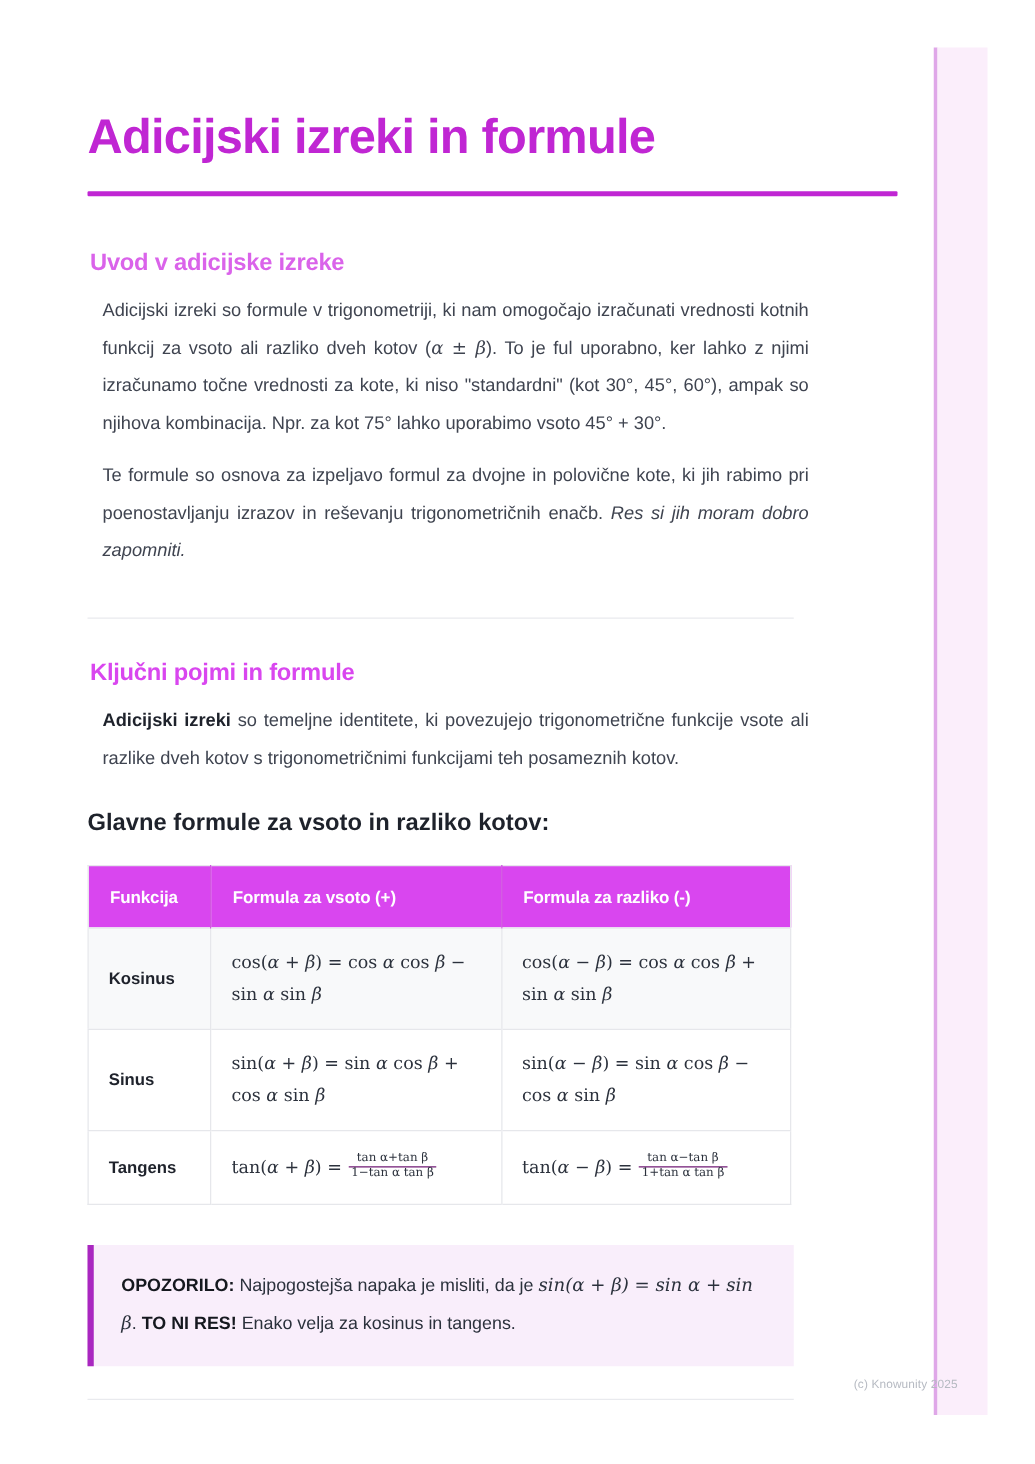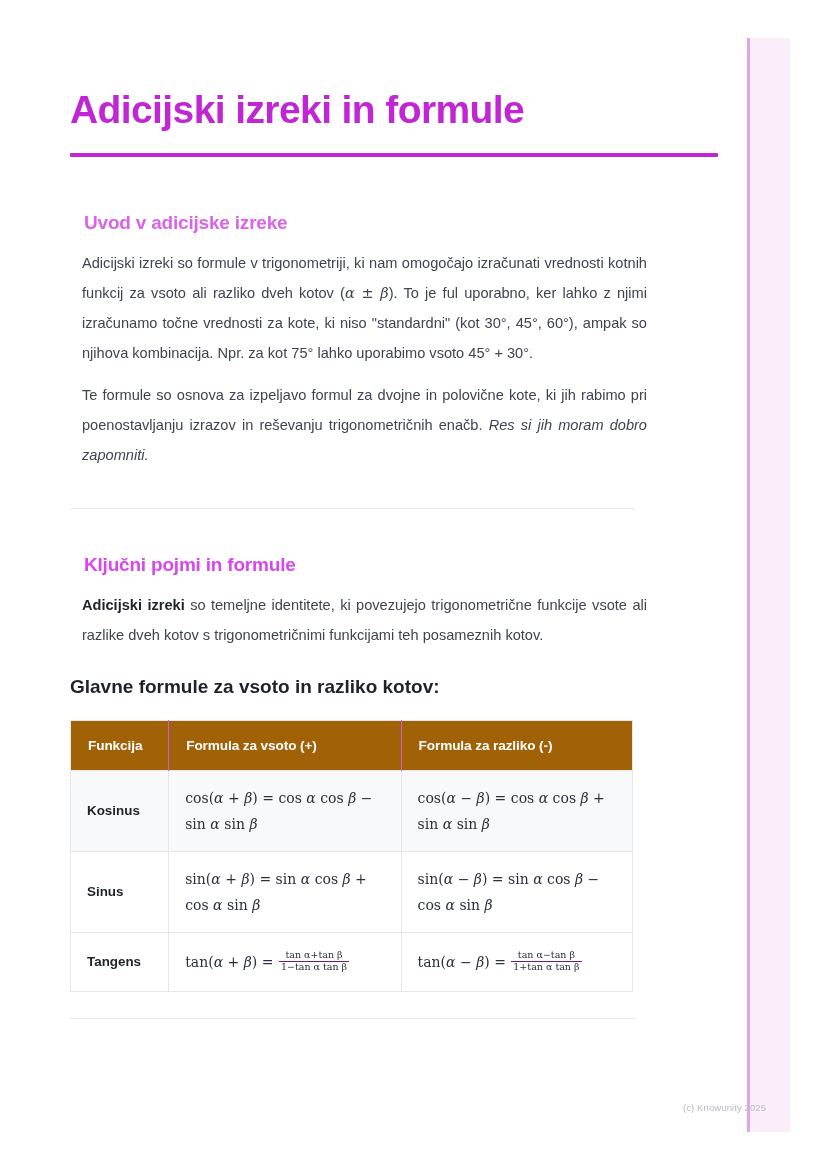--- a/index.html
+++ b/index.html
@@ -60,21 +60,21 @@
   .title-rule {
     margin-top: 21px;
     width: 648px;
     height: 4px;
     background: #c026d3;
     border-radius: 1px;
   }
 
   
   .section-heading {
-    margin: 14px;
+    margin: 2px;
     font-size: 19px;
     font-weight: 700;
     letter-spacing: -0.2px;
     color: #da63ea;
   }
   .section-heading.strong {
     color: #d946ef;
   }
   .h-uvod { padding-top: 41px; }
   .h-kljucni { padding-top: 31px; }
@@ -150,21 +150,21 @@
   
   .tbl-wrap { margin-top: 21px; }
   table.formulas {
     width: 563px;
     border-collapse: collapse;
     table-layout: fixed;
     border: 1px solid #e6e7eb;
     background: #ffffff;
   }
   table.formulas thead th {
-    background: #a16207;
+    background: #d946ef;
     color: #ffffff;
     font-size: 13.6px;
     font-weight: 700;
     text-align: left;
     padding: 17px 16px 17px 17px;
     border-right: 1px solid #d05ade;
     letter-spacing: -0.1px;
   }
   table.formulas thead th:last-child { border-right: none; }
   table.formulas td {
@@ -285,18 +285,21 @@
           </td>
           <td class="fn-formula">
             <span class="math"><span>tan(</span><span class="v">α</span><span> − </span><span class="v">β</span><span>) = </span><span class="frac"><span class="num">tan α−tan β</span><span class="den">1+tan α tan β</span></span></span>
           </td>
         </tr>
 
       </tbody>
     </table>
   </div>
 
+  <div class="callout">
+    <b>OPOZORILO:</b><span> Najpogostejša napaka je misliti, da je </span><span class="math-inline"><span class="v">sin(α + β) = sin α +</span></span> <span class="math-inline"><span class="v">sin β</span></span><span>. </span><b>TO NI RES!</b><span> Enako velja za kosinus in tangens.</span>
+  </div>
 
   <div class="divider div-2"></div>
 
 </div>
 
 <div class="footer-note">(c) Knowunity 2025</div>
 
 </body></html>

